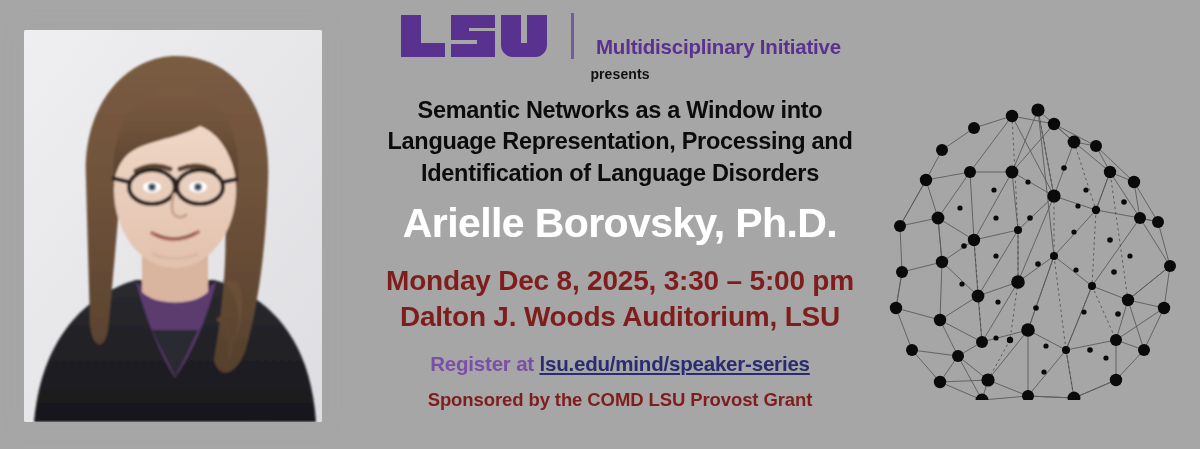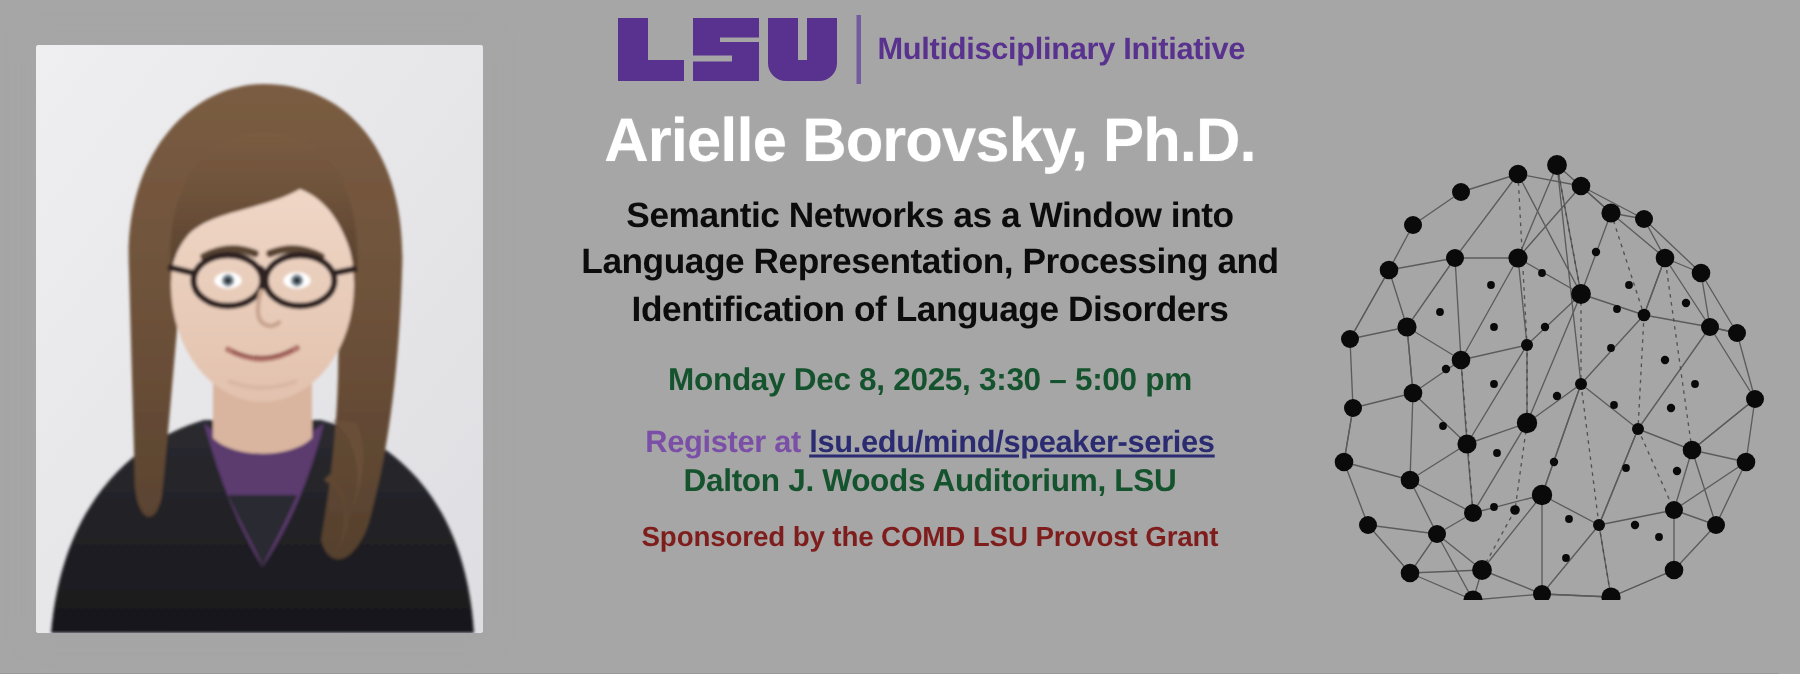--- a/index.html
+++ b/index.html
@@ -42,23 +42,23 @@
     left: 330px;
     top: 0;
     width: 580px;
     height: 449px;
     text-align: center;
   }
 
   
   #logo-row {
     display: flex;
-    align-items: center;
+    align-items: flex-end;
     justify-content: center;
-    gap: 11px;
+    gap: 22px;
     padding-top: 7px;
     height: 52px;
   }
   #lsu-mark { display: block; }
   #logo-divider {
     width: 3px;
     height: 46px;
     background: #6b4d9e;
     opacity: .85;
     flex: none;
@@ -94,22 +94,22 @@
   #talk-title {
     color: #0c0c0c;
     font-size: 23.5px;
     font-weight: bold;
     line-height: 1.33;
     margin-top: 13px;
     letter-spacing: -0.3px;
   }
 
   #event-when, #event-where {
-    color: #14532d;
-    font-size: 21px;
+    color: #7f1d1d;
+    font-size: 28px;
     font-weight: bold;
     line-height: 1.3;
     letter-spacing: -0.2px;
   }
   #event-when { margin-top: 18px; }
 
   #register-line {
     margin-top: 16px;
     font-size: 20.5px;
     font-weight: bold;
@@ -237,35 +237,36 @@
 
           <path d="M102 2 h20 v28 h6 v-28 h20 v30 a12 12 0 0 1 -12 12 h-22 a12 12 0 0 1 -12 -12 z"></path>
         </g>
       </svg>
       <div id="logo-divider"></div>
       <div id="tagline">
         <div>Multidisciplinary Initiative</div>
       </div>
     </div>
 
-
-    <div id="speaker-name">Arielle Borovsky, Ph.D.</div>
+    <div id="presents">presents</div>
 
     <div id="talk-title">
       <div>Semantic Networks as a Window into</div>
       <div>Language Representation, Processing and</div>
       <div>Identification of Language Disorders</div>
     </div>
 
+    <div id="speaker-name">Arielle Borovsky, Ph.D.</div>
+
     <div id="event-when">Monday Dec 8, 2025, 3:30 – 5:00 pm</div>
+    <div id="event-where">Dalton J. Woods Auditorium, LSU</div>
+
     <div id="register-line">
       <span>Register at </span><a id="register-url" href="#">lsu.edu/mind/speaker-series</a>
     </div>
-
-    <div id="event-where">Dalton J. Woods Auditorium, LSU</div>
 
     <div id="sponsor-line">Sponsored by the COMD LSU Provost Grant</div>
   </div>
 
   <div id="network">
     <svg viewBox="0 0 310 350" aria-hidden="true">
       <g stroke="#585858" stroke-width="0.9" fill="none" opacity="0.95">
         <path d="M48 130 L22 176 M22 176 L24 222 M24 222 L18 258 M18 258 L34 300 M34 300 L62 332
                  M62 332 L104 350 M104 350 L150 346 M150 346 L196 348 M196 348 L238 330
                  M238 330 L266 300 M266 300 L286 258 M286 258 L292 216 M292 216 L280 172

